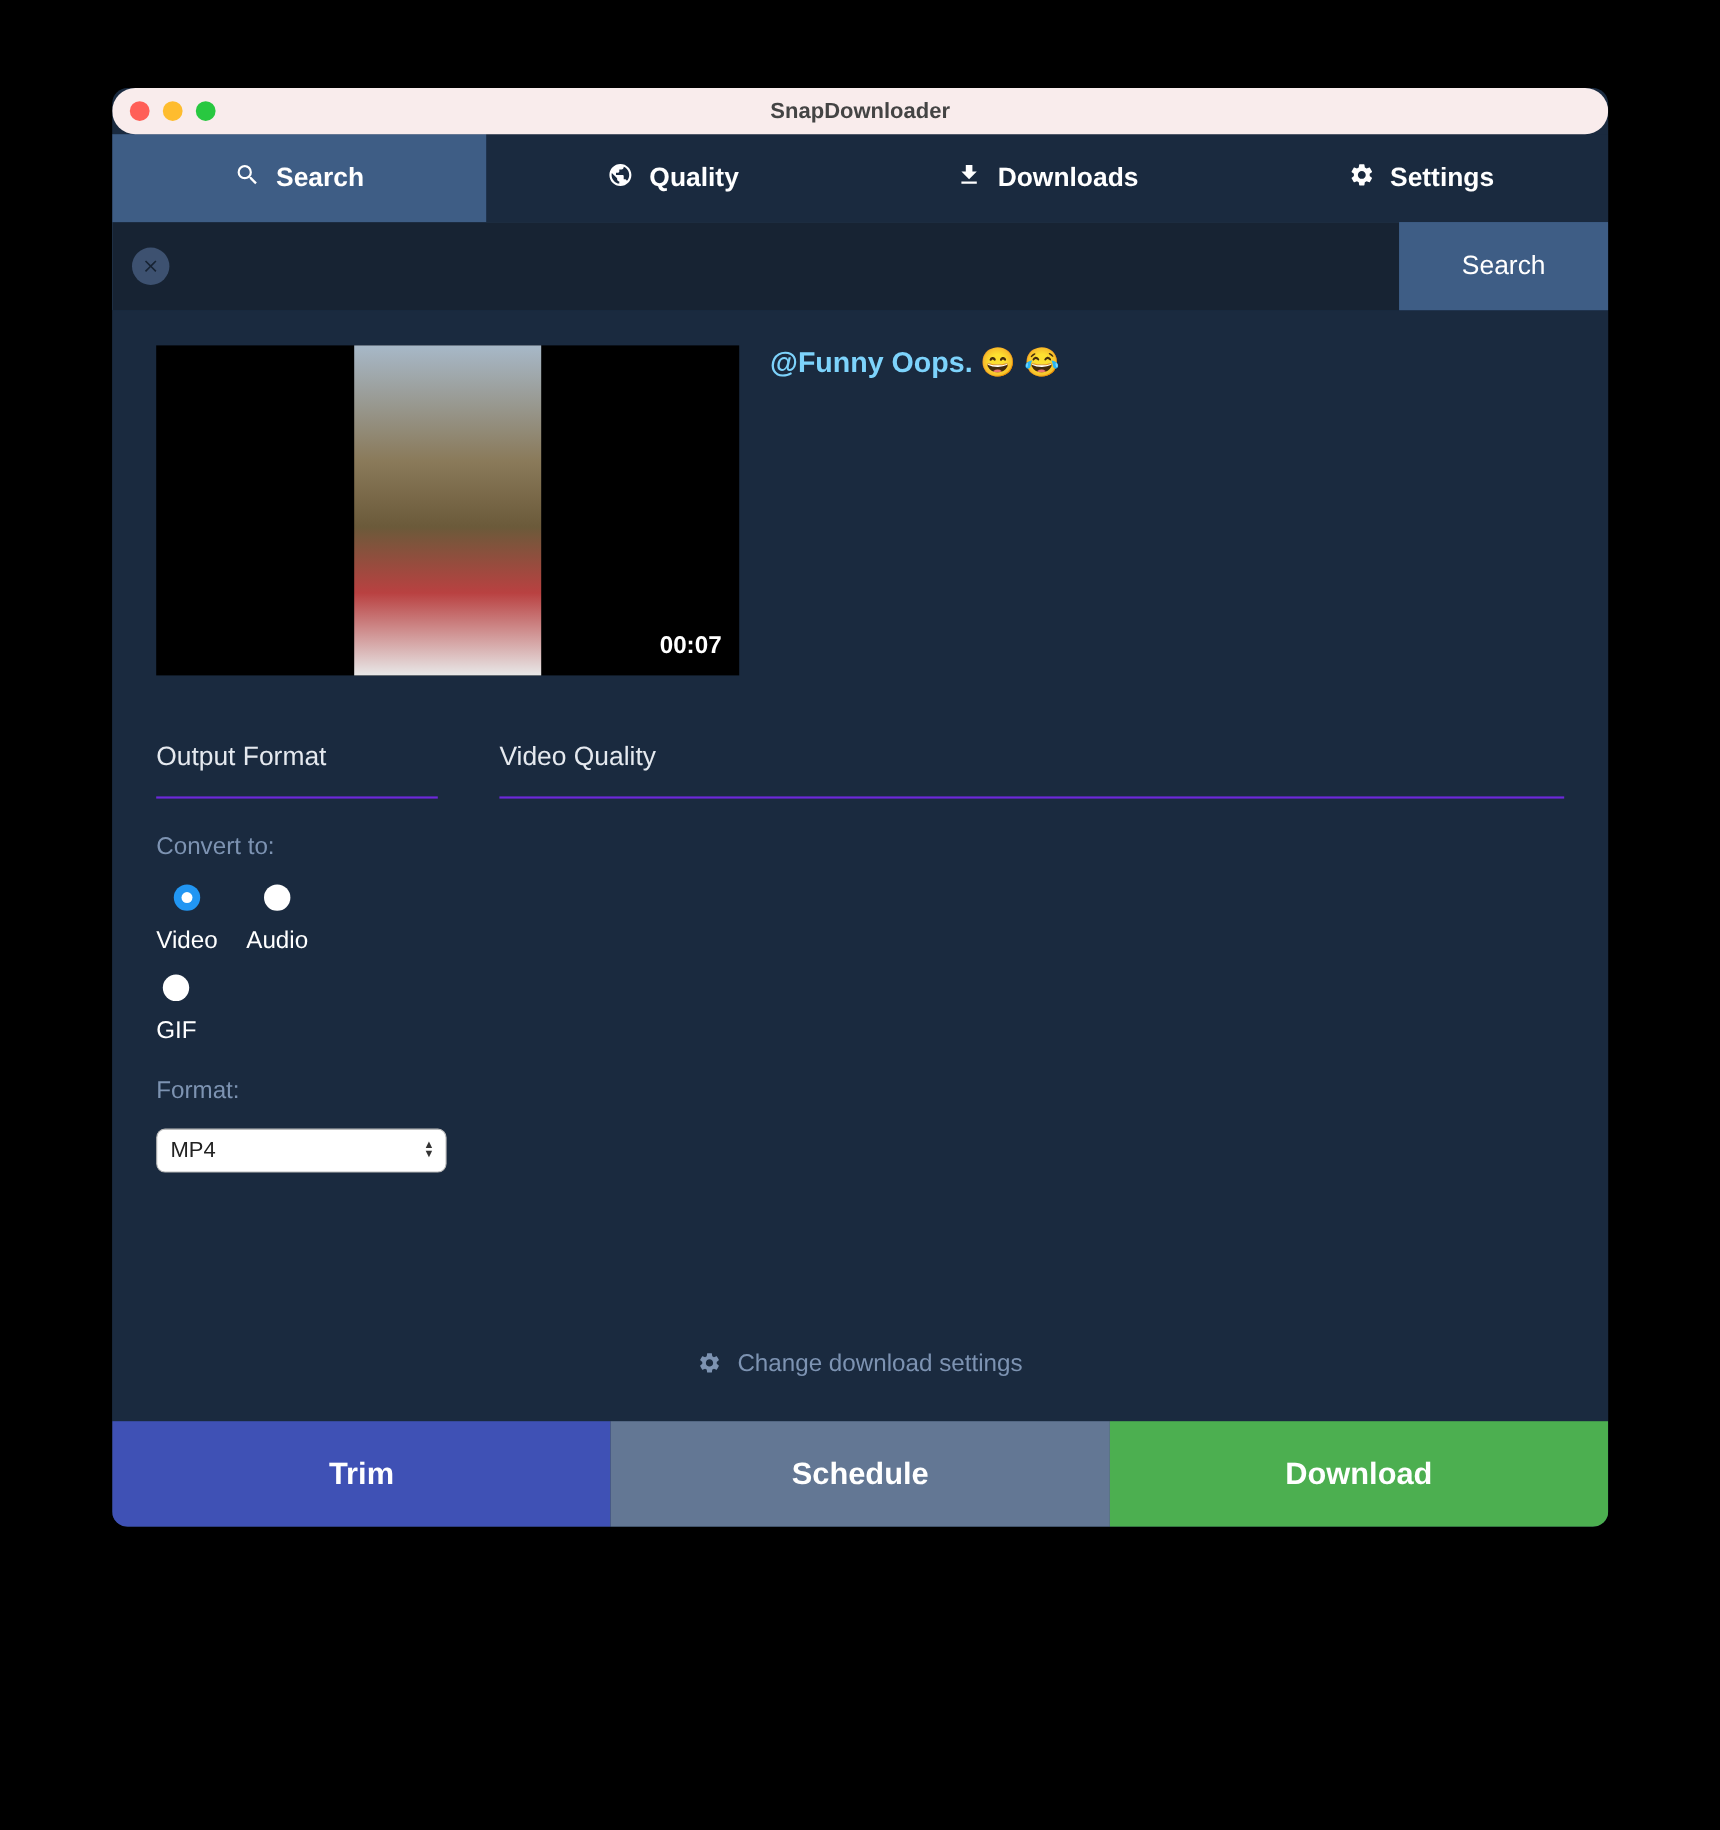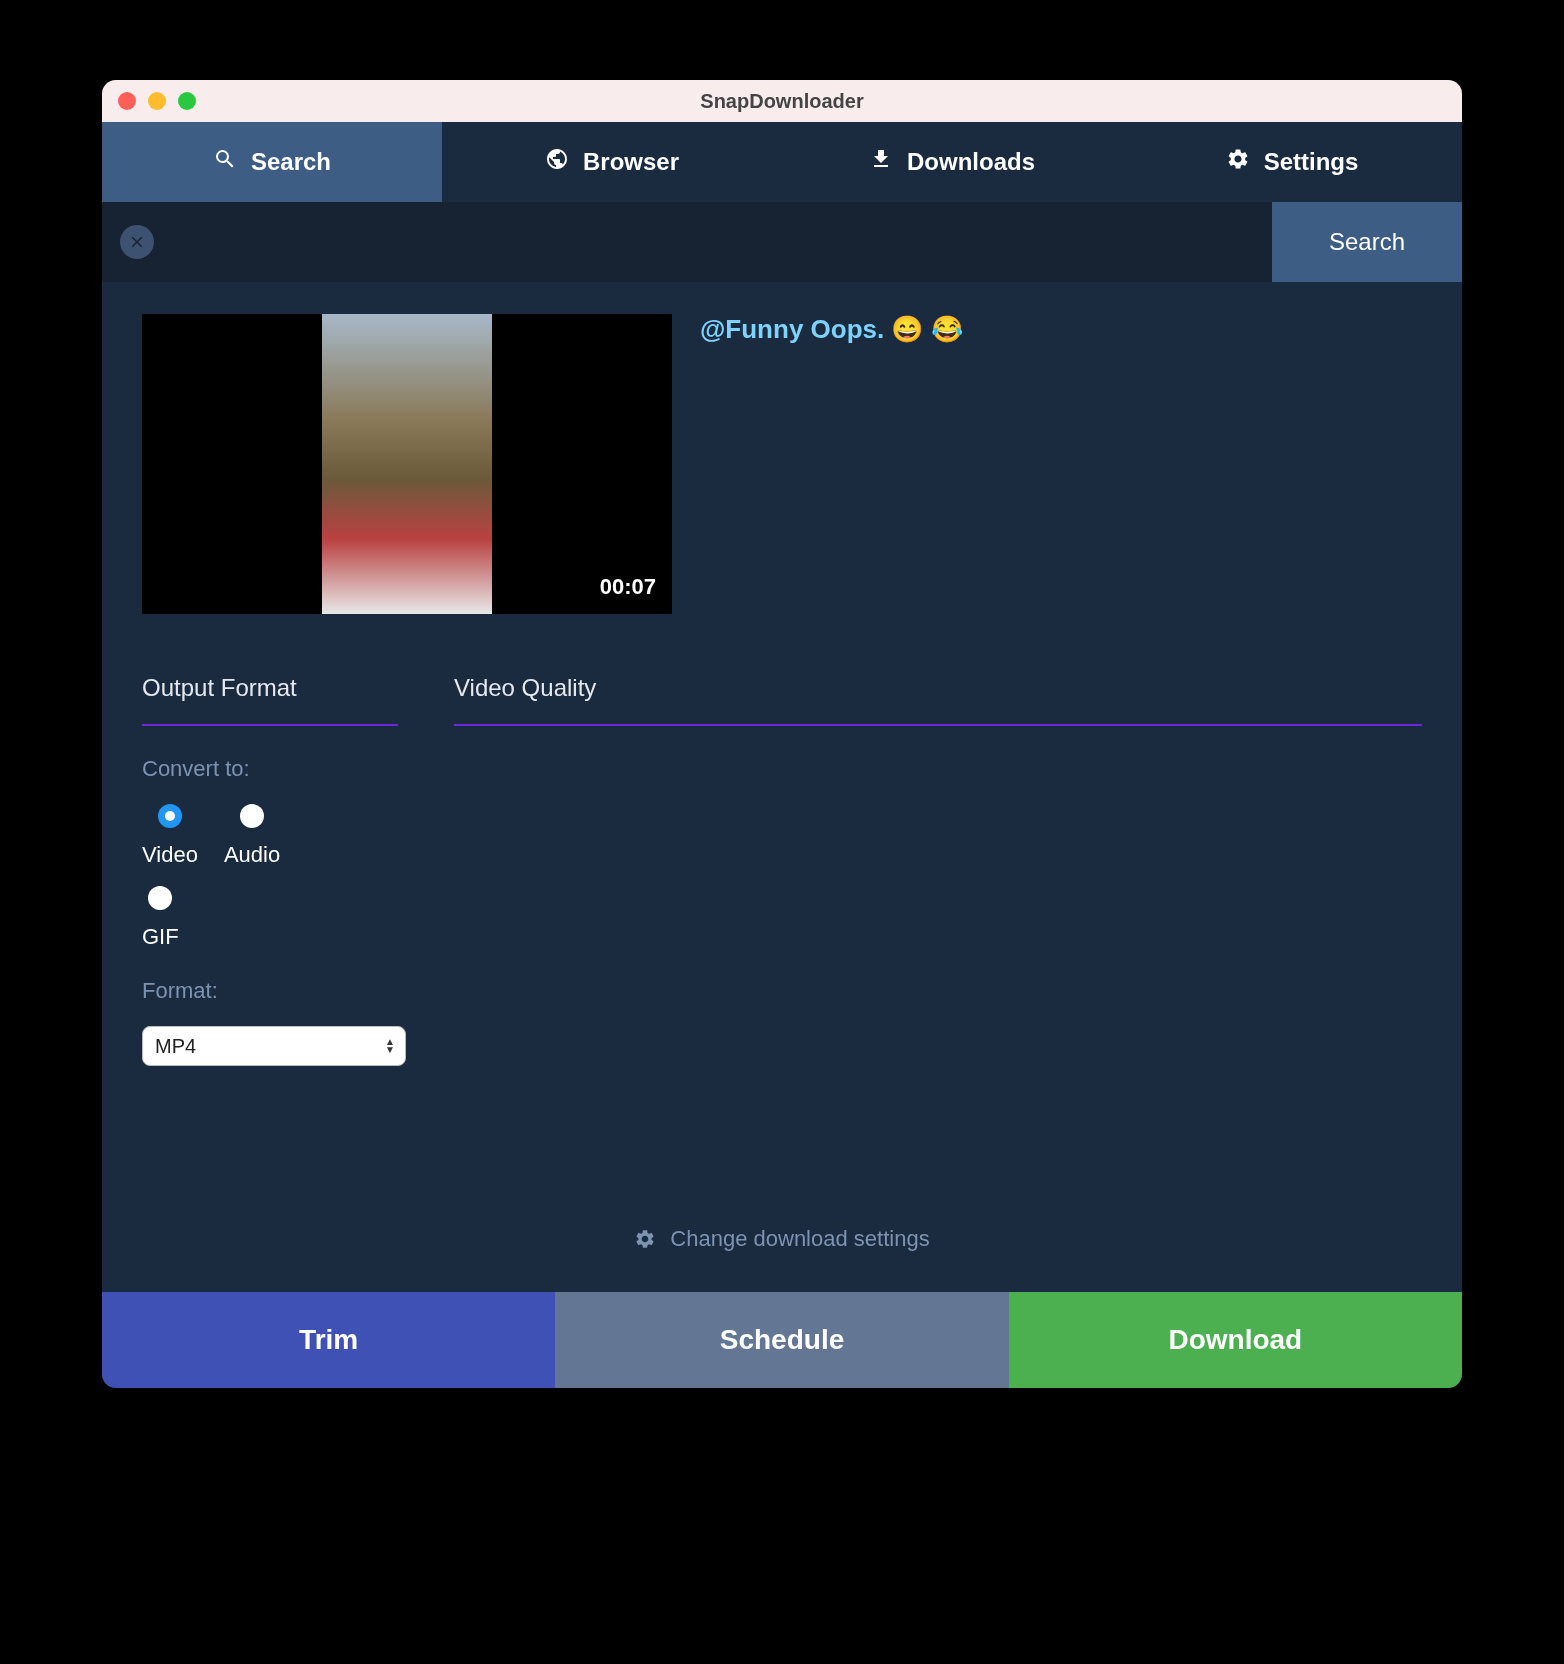--- a/index.html
+++ b/index.html
@@ -20,20 +20,21 @@
   overflow: hidden;
   box-shadow: 0 20px 60px rgba(0,0,0,0.5);
 }
 .titlebar {
   background: #f9ecec;
   height: 42px;
   display: flex;
   align-items: center;
   position: relative;
   padding: 0 16px;
+  border-radius: 21px;
 }
 .traffic-lights { display: flex; gap: 12px; }
 .tl { width: 18px; height: 18px; border-radius: 50%; }
 .tl.red { background: #ff5f57; }
 .tl.yellow { background: #febc2e; }
 .tl.green { background: #28c840; }
 .title {
   position: absolute; left: 0; right: 0; text-align: center;
   font-weight: 700; font-size: 20px; color: #444;
   pointer-events: none;
@@ -256,21 +257,21 @@
           </svg>
       </span>
       <span>Search</span>
     </div>
     <div class="tab">
       <span class="icon">
         <svg viewBox="0 0 24 24">
             <path d="M12 2C6.48 2 2 6.48 2 12s4.48 10 10 10 10-4.48 10-10S17.52 2 12 2zm-1 17.93c-3.95-.49-7-3.85-7-7.93 0-.62.08-1.21.21-1.79L9 15v1c0 1.1.9 2 2 2v1.93zm6.9-2.54c-.26-.81-1-1.39-1.9-1.39h-1v-3c0-.55-.45-1-1-1H8v-2h2c.55 0 1-.45 1-1V7h2c1.1 0 2-.9 2-2v-.41c2.93 1.19 5 4.06 5 7.41 0 2.08-.8 3.97-2.1 5.39z"></path>
           </svg>
       </span>
-      <span>Browser</span>
+      <span>Quality</span>
     </div>
     <div class="tab">
       <span class="icon">
         <svg viewBox="0 0 24 24">
             <path d="M19 9h-4V3H9v6H5l7 7 7-7zM5 18v2h14v-2H5z"></path>
           </svg>
       </span>
       <span>Downloads</span>
     </div>
     <div class="tab">

